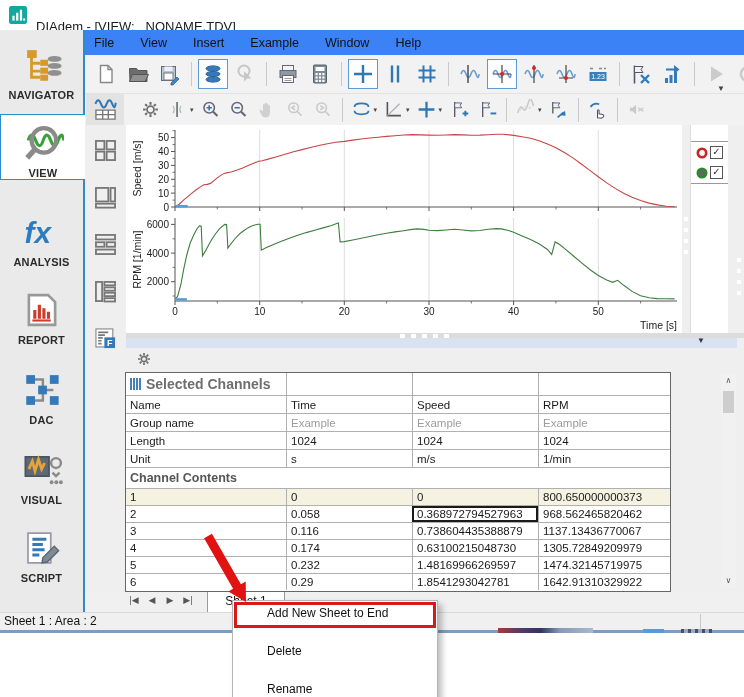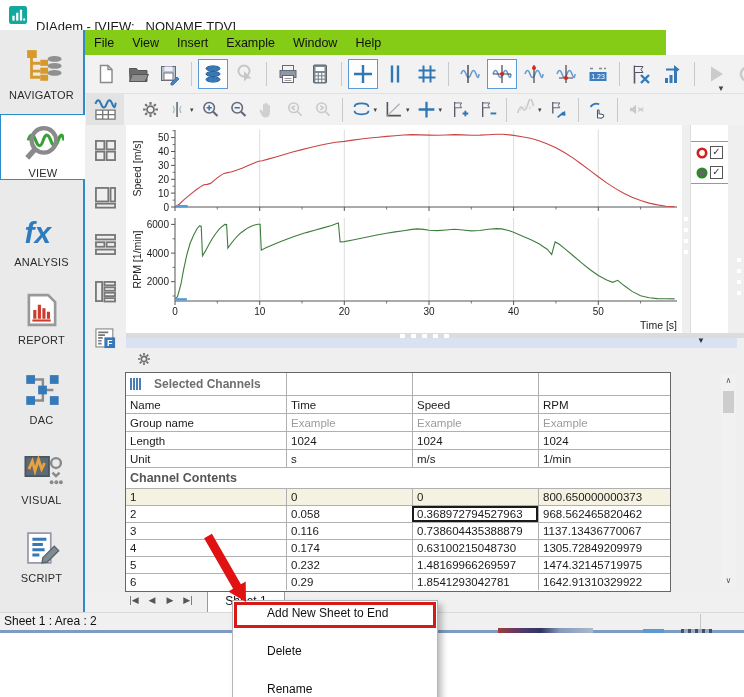--- a/index.html
+++ b/index.html
@@ -6,24 +6,24 @@
   #screen{position:relative;width:744px;height:697px;background:#fff;font-family:"Liberation Sans",sans-serif;overflow:hidden;}
   svg text{font-family:"Liberation Sans",sans-serif;}
 
   .titlebar{position:absolute;left:0;top:0;width:744px;height:30px;background:#fff;}
   .app-icon{position:absolute;left:9px;top:6px;width:18px;height:18px;}
   .title-text{position:absolute;left:36px;top:12px;height:30px;line-height:30px;font-size:13px;color:#1a1a1a;white-space:pre;}
 
   .sidebar{position:absolute;left:0;top:30px;width:85px;height:603px;background:#eaeaea;border-right:2px solid #2e8bc9;box-sizing:border-box;}
   .side-item{position:absolute;left:0;width:83px;display:flex;flex-direction:column;align-items:center;gap:3px;cursor:default;}
   .side-item svg{width:42px;height:42px;}
-  .side-item .lbl{font-size:11px;color:#2b2b2b;letter-spacing:.2px;}
+  .side-item .lbl{font-size:11px;color:#2b2b2b;letter-spacing:.2px;font-weight:bold;}
   .side-item.active{left:0;width:85px;background:#fff;border:1px solid #2e8bc9;border-right:none;padding-top:7px;box-sizing:border-box;}
 
-  .menubar{position:absolute;left:85px;top:30px;width:581px;height:25px;background:#84cc16;display:flex;align-items:center;}
+  .menubar{position:absolute;left:85px;top:30px;width:659px;height:25px;background:#3b82f6;display:flex;align-items:center;gap:8px;}
   .menu-item{padding:0 9px;font-size:12.5px;color:#111;}
 
   .tb1{position:absolute;left:85px;top:55px;width:659px;height:38px;background:#f2f2f2;display:flex;align-items:center;padding-left:5px;box-sizing:border-box;}
   .tb2{position:absolute;left:85px;top:93px;width:659px;height:32px;background:#f2f2f2;border-top:1px solid #e2e2e2;display:flex;align-items:center;box-sizing:border-box;}
   .tbtn{width:30px;height:30px;display:flex;align-items:center;justify-content:center;margin:0 1px;flex:none;}
   .tbtn svg{width:24px;height:24px;}
   .tbtn.boxed{border:1px solid #5b9bd5;background:#fdfdfd;box-sizing:border-box;}
   .tb2 .tbtn{width:26px;height:26px;}
   .tb2 .tbtn svg{width:21px;height:21px;}
   .tb2 .tbtn.mode{width:38px;height:31px;background:#e3e3e3;margin-right:12px;}
@@ -54,21 +54,21 @@
 
   .dtable{position:absolute;left:125px;top:372px;width:546px;height:220px;background:#fff;border:1px solid #666;box-sizing:border-box;font-size:11.5px;color:#1a1a1a;overflow:hidden;}
   .dt-row{display:flex;border-top:1px solid #b0b0b0;box-sizing:border-box;}
   .dt-row:first-child{border-top:none;}
   .dt-cell{box-sizing:border-box;padding:1px 4px;border-left:1px solid #b0b0b0;overflow:hidden;white-space:nowrap;flex:none;display:flex;align-items:center;}
   .dt-cell.c0{border-left:none;width:160px;}
   .dt-cell.c1{width:126px;}
   .dt-cell.c2{width:126px;}
   .dt-cell.c3{width:130px;}
   .dt-head{height:22px;}
-  .dt-head .dt-cell{font-weight:bold;color:#6e6e6e;font-size:12px;gap:12px;}
+  .dt-head .dt-cell{font-weight:bold;color:#6e6e6e;font-size:14px;gap:4px;}
   .dt-info{height:18px;}
   .dt-sect{height:21px;font-weight:bold;color:#555;font-size:12.5px;}
   .dt-sect .dt-cell{border-left:none;width:544px;}
   .dt-data{height:17px;}
   .dt-data .dt-cell{padding-top:0;padding-bottom:0;}
   .muted{color:#9c9c9c;}
   .hl{background:#f5f2e1;}
   .selcell{outline:2px solid #1a1a1a;outline-offset:-2px;}
 
   .vscroll{position:absolute;left:721px;top:374px;width:15px;height:214px;background:#f1f1f1;}

